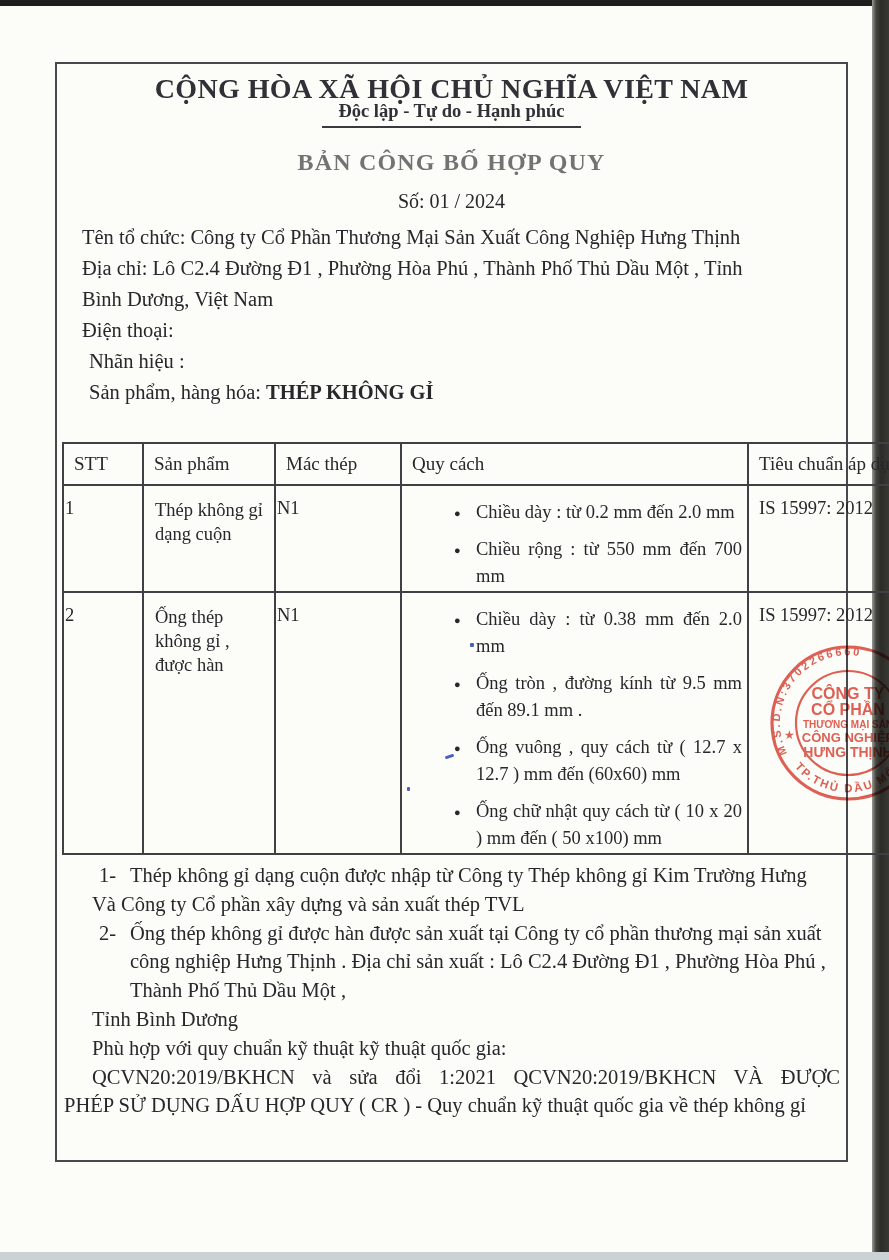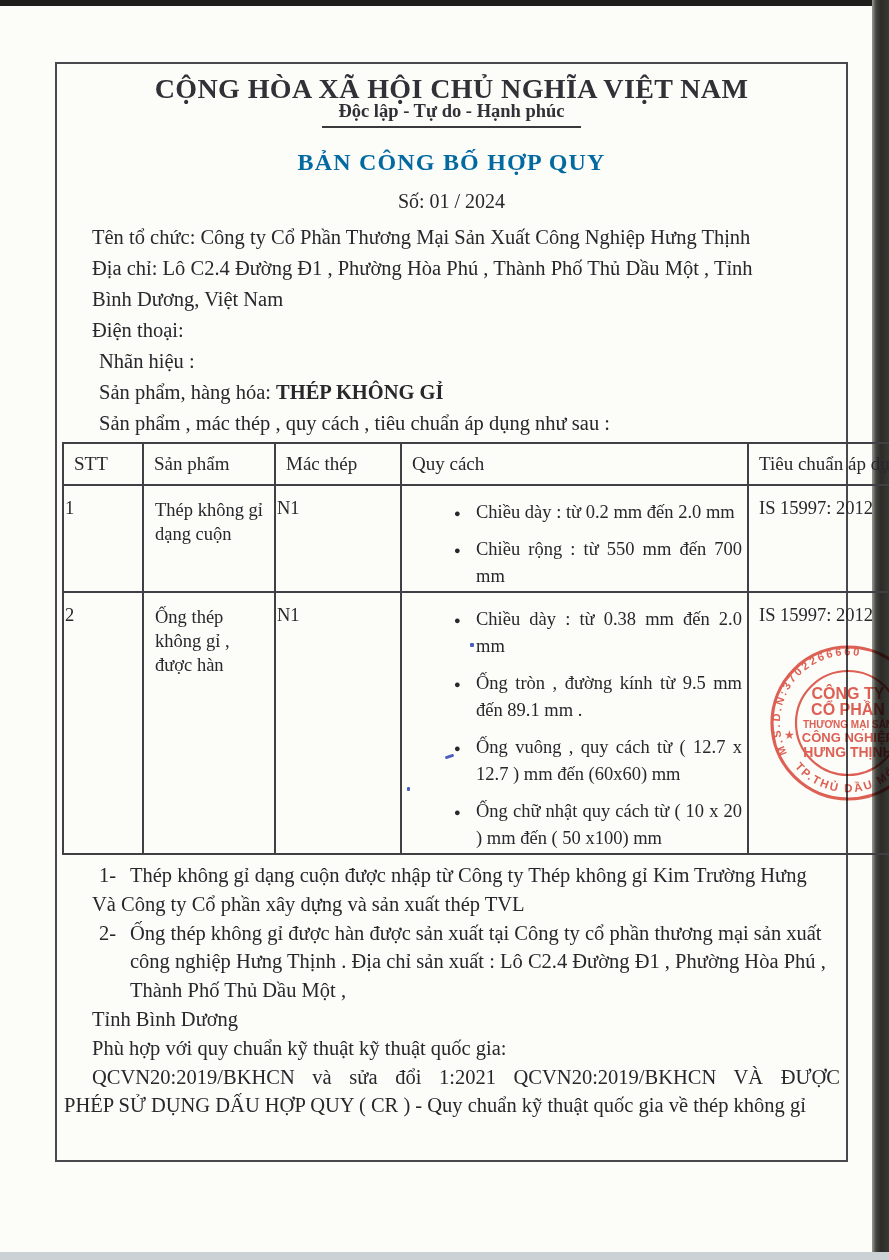--- a/index.html
+++ b/index.html
@@ -18,24 +18,24 @@
 
   
   .page-border{position:absolute;left:55px;top:62px;width:789px;height:1096px;
     border:2px solid #48484d;background:transparent;}
 
   .center{width:100%;text-align:center;position:absolute;left:0;}
   .nat-title{top:9px;font-size:28px;font-weight:bold;letter-spacing:.4px;color:#303036;}
   .motto-wrap{top:37px;}
   .motto{display:inline-block;font-size:18.5px;font-weight:bold;color:#303036;
     border-bottom:2.5px solid #3a3a3e;padding:0 16px 4px 16px;}
-  .doc-title{top:85px;font-size:24px;font-weight:bold;letter-spacing:1.2px;color:#0369a1;}
+  .doc-title{top:85px;font-size:24px;font-weight:bold;letter-spacing:1.2px;color:#737373;}
   .doc-no{top:126px;font-size:20px;}
 
-  .info{position:absolute;left:35px;top:158px;width:748px;font-size:20.5px;line-height:31px;}
+  .info{position:absolute;left:25px;top:158px;width:748px;font-size:20.5px;line-height:31px;}
   .indent7{padding-left:7px;}
   .bold{font-weight:bold;}
 
   table.spec{position:absolute;left:5px;top:378px;width:782px;border-collapse:collapse;
     font-size:18.5px;table-layout:fixed;}
   table.spec th,table.spec td{border:2px solid #3f3f44;vertical-align:top;
     font-weight:normal;text-align:left;}
   table.spec th{height:36px;vertical-align:middle;padding:2px 10px;font-size:19px;}
   th.c-stt,td.c-stt{width:58px;text-align:center;}
   th.c-sp,td.c-sp{width:110px;}
@@ -89,21 +89,20 @@
   <div class="center doc-title">BẢN CÔNG BỐ HỢP QUY</div>
   <div class="center doc-no">Số: 01 / 2024</div>
 
   <div class="info">
     <div>Tên tổ chức: Công ty Cổ Phần Thương Mại Sản Xuất Công Nghiệp Hưng Thịnh</div>
     <div>Địa chỉ: Lô C2.4 Đường Đ1 , Phường Hòa Phú , Thành Phố Thủ Dầu Một , Tỉnh</div>
     <div>Bình Dương, Việt Nam</div>
     <div>Điện thoại:</div>
     <div class="indent7">Nhãn hiệu :</div>
     <div class="indent7"><span>Sản phẩm, hàng hóa: </span><span class="bold">THÉP KHÔNG GỈ</span></div>
-    <div class="indent7">Sản phẩm , mác thép , quy cách , tiêu chuẩn áp dụng như sau :</div>
   </div>
 
   <table class="spec">
     <tbody>
         <tr>
       <th class="c-stt">STT</th>
       <th class="c-sp">Sản phẩm</th>
       <th class="c-mt">Mác thép</th>
       <th class="c-qc">Quy cách</th>
       <th class="c-tc">Tiêu chuẩn áp dụng</th>

